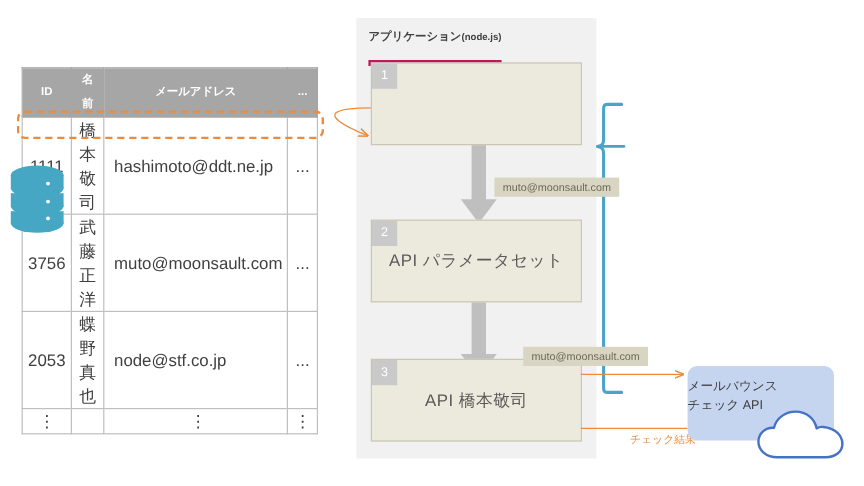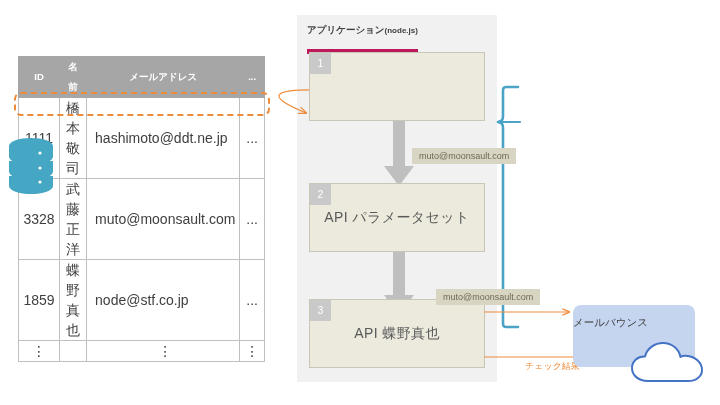--- a/index.html
+++ b/index.html
@@ -128,27 +128,27 @@
       </tr>
     </thead>
     <tbody>
       <tr>
         <td class="c-id">1111</td>
         <td class="c-name">橋本敬司</td>
         <td class="c-mail">hashimoto@ddt.ne.jp</td>
         <td class="c-etc">...</td>
       </tr>
       <tr>
-        <td class="c-id">3328</td>
+        <td class="c-id">3756</td>
         <td class="c-name">武藤正洋</td>
         <td class="c-mail">muto@moonsault.com</td>
         <td class="c-etc">...</td>
       </tr>
       <tr>
-        <td class="c-id">1859</td>
+        <td class="c-id">2053</td>
         <td class="c-name">蝶野真也</td>
         <td class="c-mail">node@stf.co.jp</td>
         <td class="c-etc">...</td>
       </tr>
       <tr>
         <td class="c-id">⋮</td>
         <td class="c-name"></td>
         <td class="c-mail" style="text-align:center;">⋮</td>
         <td class="c-etc">⋮</td>
       </tr>
@@ -199,21 +199,21 @@
     <div class="step-badge">1</div>
   </div>
 
   <div class="abs step-box" id="step2">
     <div class="step-badge">2</div>
     <div class="step-label">API パラメータセット</div>
   </div>
 
   <div class="abs step-box" id="step3">
     <div class="step-badge">3</div>
-    <div class="step-label">API 蝶野真也</div>
+    <div class="step-label">API 橋本敬司</div>
   </div>
 
   <svg class="abs" style="left:496px;top:84px;width:34px;height:280px;">
     <path d="M22,3 L10,3 C7,3 7,5 7,8 L7,32 C7,36 6,37 2,38 C6,39 7,40 7,44 L7,238
              C7,241 7,243 10,243 L22,243" fill="none" stroke="#4BA3C7" stroke-width="2.6" stroke-linecap="round" stroke-linejoin="round"></path>
     <path d="M2,38 L24,38" fill="none" stroke="#4BA3C7" stroke-width="2.2" stroke-linecap="round"></path>
   </svg>
 
 
   <div class="abs data-chip" id="chip1">muto@moonsault.com</div>
@@ -232,20 +232,21 @@
     <path d="M-38,12 L85,12" fill="none" stroke="#ED8B3A" stroke-width="1.1" marker-end="url(#oarrowR)"></path>
 
     <path d="M89,57 L-31,57" fill="none" stroke="#ED8B3A" stroke-width="1.1" marker-end="url(#oarrowL)"></path>
   </svg>
 
   <div class="abs" id="check-result">チェック結果</div>
 
   <div class="abs" id="api-box">
     <div id="api-label">
       <div>メールバウンス</div>
+      <div>チェック API</div>
     </div>
   </div>
 
   <svg class="abs" id="api-cloud" viewBox="0 0 74 44">
     <path d="M18,41 C8,41 2,35 2,28 C2,21 8,16 15,16.5 C17,8 25,3 33,3
              C42,3 49,9 50.5,17 C52,16 54,15.6 56,15.8 C66,16.6 72,23 72,30
              C72,36.5 66,41 58,41 Z" fill="#ffffff" stroke="#4472C4" stroke-width="2" stroke-linejoin="round"></path>
   </svg>
 
 </div>

